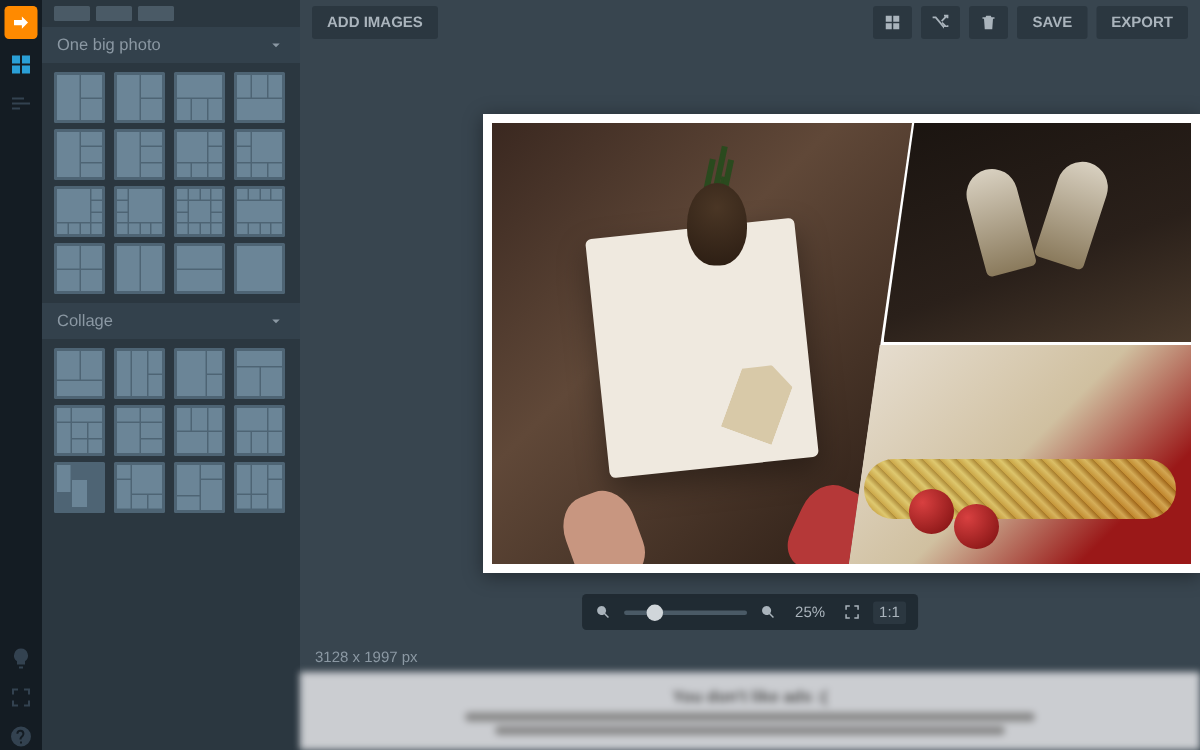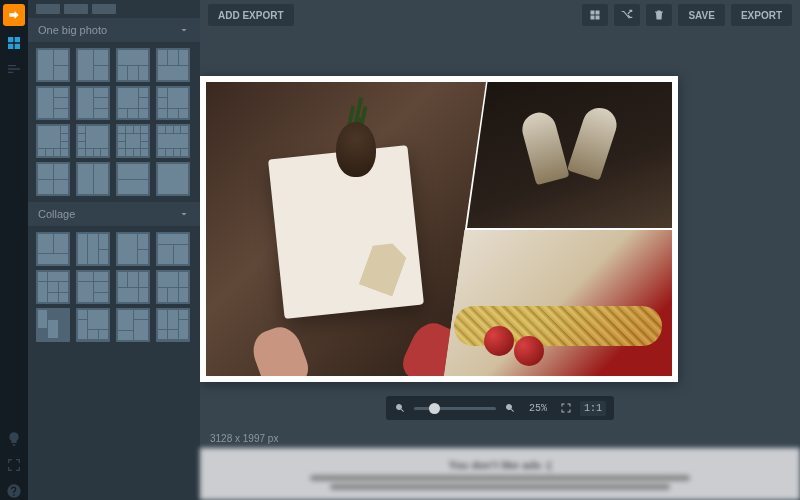--- a/index.html
+++ b/index.html
@@ -81,23 +81,22 @@
   font-size: 10px; font-weight: 600;
   cursor: pointer;
   display: flex; align-items: center; justify-content: center;
 }
 .tb-btn.icon-only { width: 26px; padding: 0; }
 .tb-btn svg { fill: #aab4bc; }
 .tb-spacer { flex: 1; }
 
 .canvas-wrap {
   flex: 1; position: relative;
-  display: flex; align-items: center; justify-content: flex-start;
+  display: flex; align-items: center; justify-content: flex-end;
   overflow: hidden;
-  font-family: Liberation Mono, monospace;
 }
 .canvas {
   width: 478px; height: 306px; background: #fff;
   position: relative;
   box-shadow: 0 2px 12px rgba(0,0,0,0.4);
 }
 .photo { position: absolute; overflow: hidden; }
 .p1 {
   left: 6px; top: 6px; width: 280px; height: 294px;
   clip-path: polygon(0 0, 100% 0, 85% 100%, 0 100%);
@@ -433,21 +432,21 @@
         <div></div>
         <div></div>
         <div></div>
       </div>
   </div>
 
 </div>
 
 <div class="main">
   <div class="toolbar">
-    <button class="tb-btn">ADD EXPORT</button>
+    <button class="tb-btn">ADD IMAGES</button>
     <div class="tb-spacer"></div>
     <button class="tb-btn icon-only">
       <svg width="12" height="12" viewBox="0 0 24 24">
           <path d="M3 3h8v8H3V3zm10 0h8v8h-8V3zM3 13h8v8H3v-8zm10 0h8v8h-8v-8z"></path>
         </svg>
     </button>
     <button class="tb-btn icon-only">
       <svg width="14" height="14" viewBox="0 0 24 24">
           <path d="M17 3h4v4h-2V6l-5 5-1.4-1.4L17 5h-1V3zm0 14h-1v2h1l4 .01V15h-2v1l-4.6-4.6L13 12.8l4 4.2zM3 5h4l10 12h4v2h-5L6 7H3V5z"></path>
         </svg>

